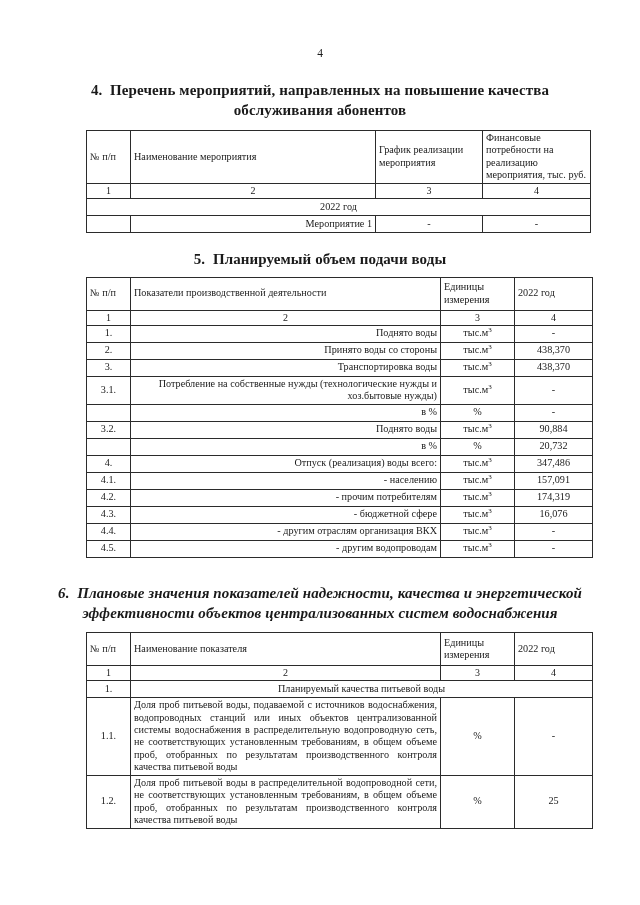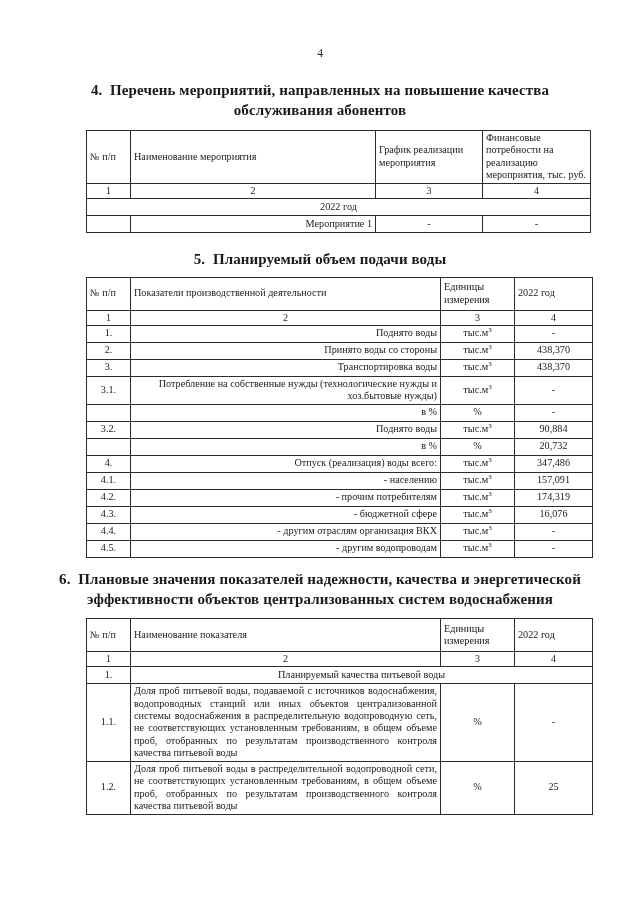--- a/index.html
+++ b/index.html
@@ -32,21 +32,21 @@
     font-weight: bold;
     font-size: 15px;
     text-align: center;
     line-height: 1.38;
     margin: 0 auto;
     padding: 0 86px;
     letter-spacing: 0.1px;
   }
   .sec4 { margin-top: 20px; }
   .sec5 { margin-top: 16px; padding: 0 70px; text-align: center; }
-  .sec6 { margin-top: 11px; padding: 0 32px; }
+  .sec6 { margin-top: 25px; padding: 0 32px; font-style: italic; }
 
   table.doc {
     border-collapse: collapse;
     font-size: 10.2px;
     table-layout: fixed;
     margin-left: 86px;
     background: #fff;
   }
   table.doc td, table.doc th {
     border: 1px solid #2b2b2b;

